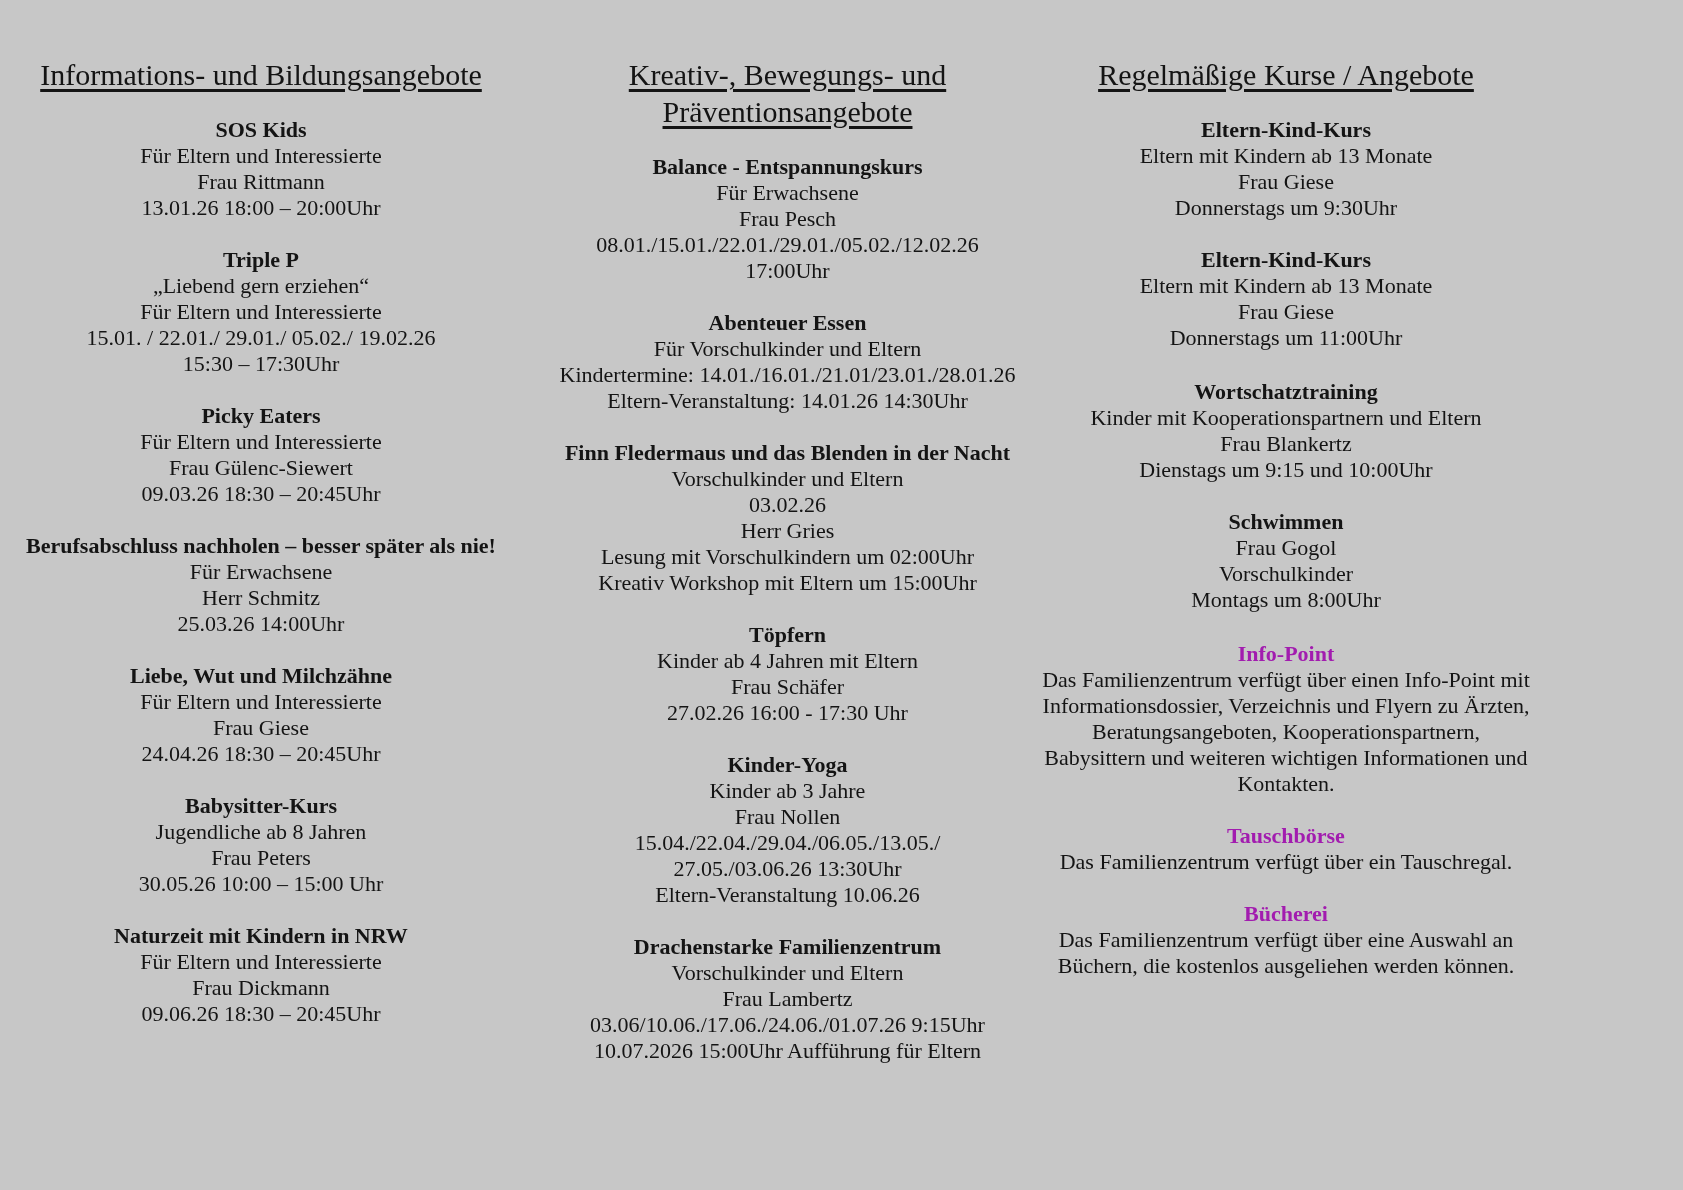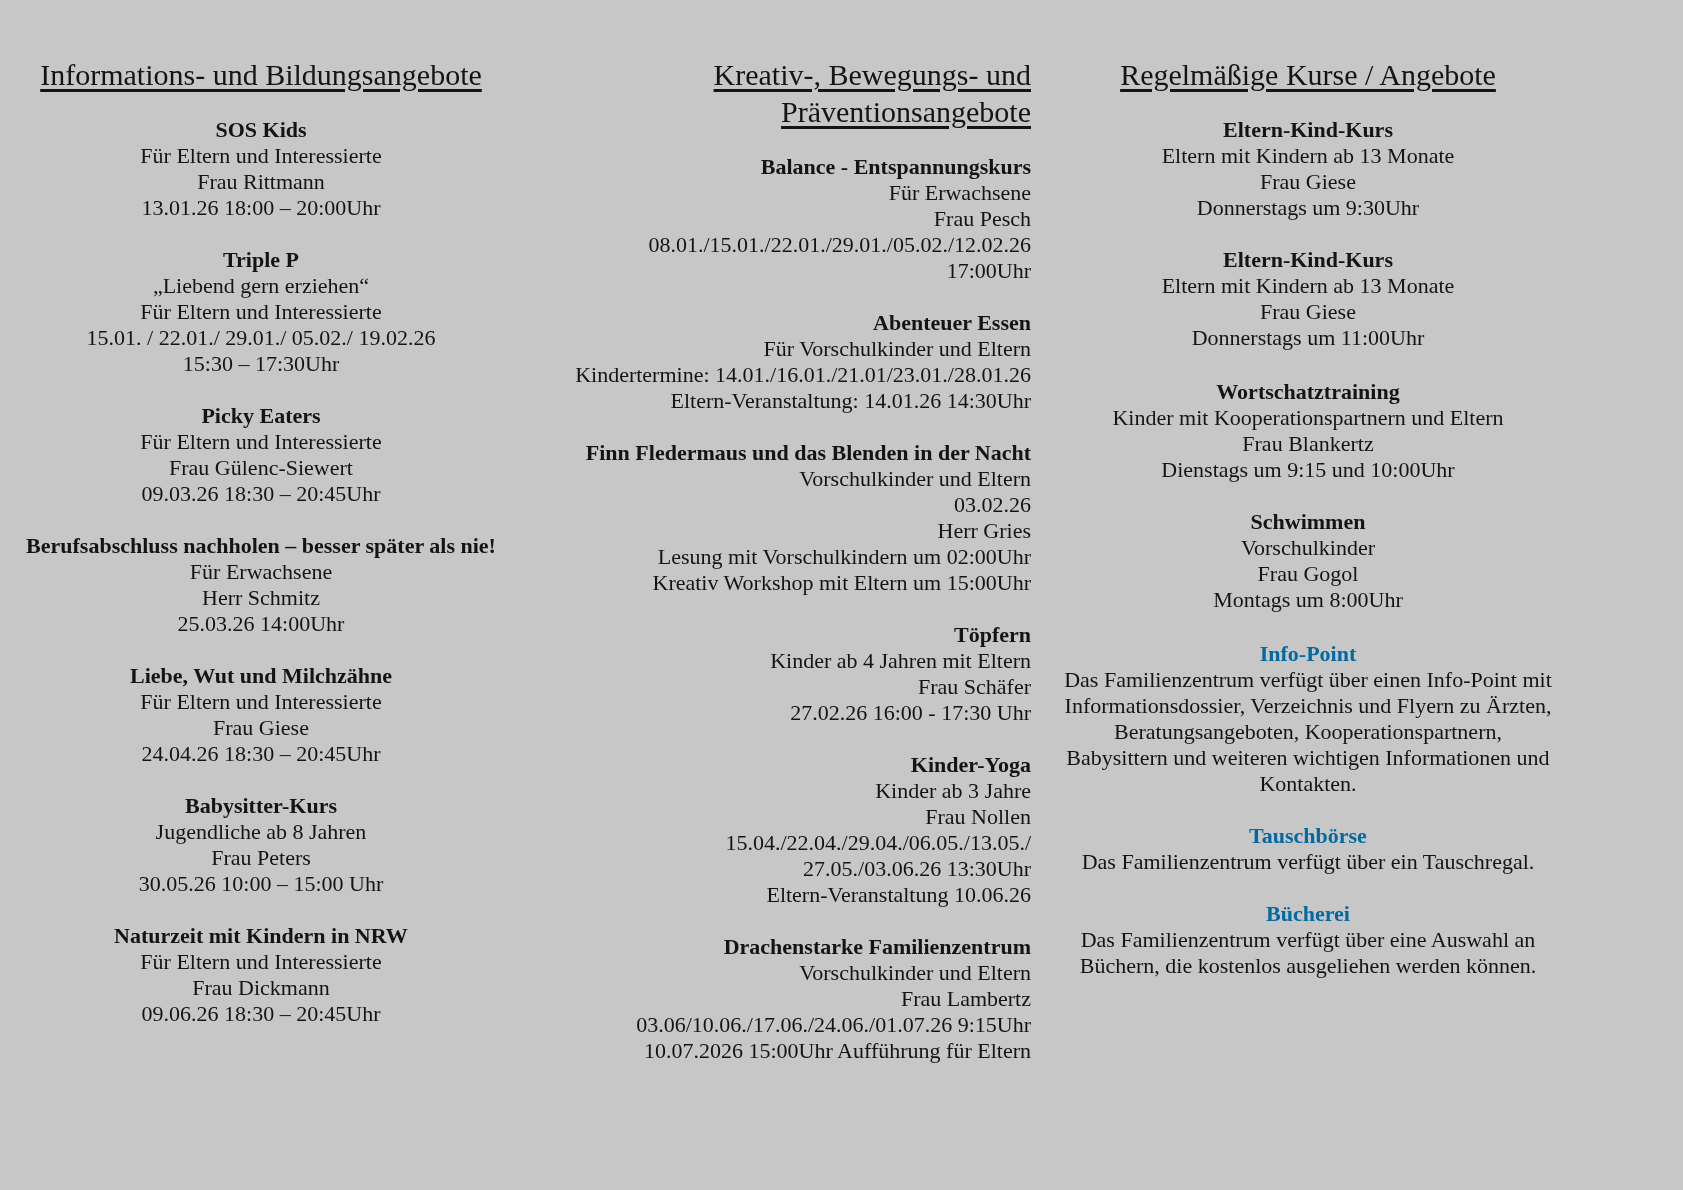--- a/index.html
+++ b/index.html
@@ -15,22 +15,22 @@
     font-family: "Liberation Serif", "DejaVu Serif", serif;
     color: #141414;
     overflow: hidden;
   }
   .column {
     position: absolute;
     top: 56px;
     text-align: center;
   }
   .column.col-1 { left: 8px;    width: 506px; }
-  .column.col-2 { left: 544px;  width: 487px; text-align: right; }
-  .column.col-3 { left: 1062px; width: 492px; }
+  .column.col-2 { left: 544px;  width: 487px; }
+  .column.col-3 { left: 1040px; width: 492px; }
 
   .column-title {
     font-size: 30px;
     line-height: 37px;
     text-decoration: underline;
     text-underline-offset: 4px;
     margin: 0 0 24px 0;
     font-weight: normal;
   }
   .section {
@@ -39,21 +39,21 @@
   .section.extra-gap {
     margin-top: 28px;
   }
   .section-heading {
     font-size: 22px;
     line-height: 26px;
     font-weight: bold;
     margin: 0;
   }
   .section.accent .section-heading {
-    color: #0369a1;
+    color: #a21caf;
   }
   .section-line {
     font-size: 22px;
     line-height: 26px;
     margin: 0;
   }
 </style>
 </head>
 <body>
 
@@ -172,22 +172,22 @@
           <p class="section-line">Donnerstags um 11:00Uhr</p>
         </div>
         <div class="section extra-gap">
           <p class="section-heading">Wortschatztraining</p>
           <p class="section-line">Kinder mit Kooperationspartnern und Eltern</p>
           <p class="section-line">Frau Blankertz</p>
           <p class="section-line">Dienstags um 9:15 und 10:00Uhr</p>
         </div>
         <div class="section">
           <p class="section-heading">Schwimmen</p>
+          <p class="section-line">Frau Gogol</p>
           <p class="section-line">Vorschulkinder</p>
-          <p class="section-line">Frau Gogol</p>
           <p class="section-line">Montags um 8:00Uhr</p>
         </div>
         <div class="section accent extra-gap">
           <p class="section-heading">Info-Point</p>
           <p class="section-line">Das Familienzentrum verfügt über einen Info-Point mit Informationsdossier, Verzeichnis und Flyern zu Ärzten, Beratungsangeboten, Kooperationspartnern, Babysittern und weiteren wichtigen Informationen und Kontakten.</p>
         </div>
         <div class="section accent">
           <p class="section-heading">Tauschbörse</p>
           <p class="section-line">Das Familienzentrum verfügt über ein Tauschregal.</p>
         </div>

